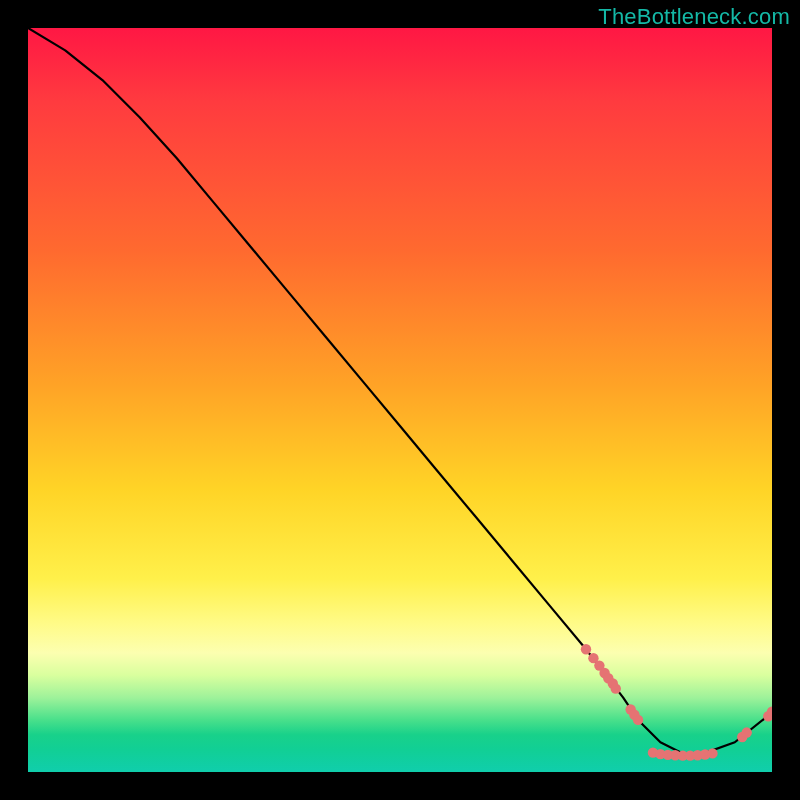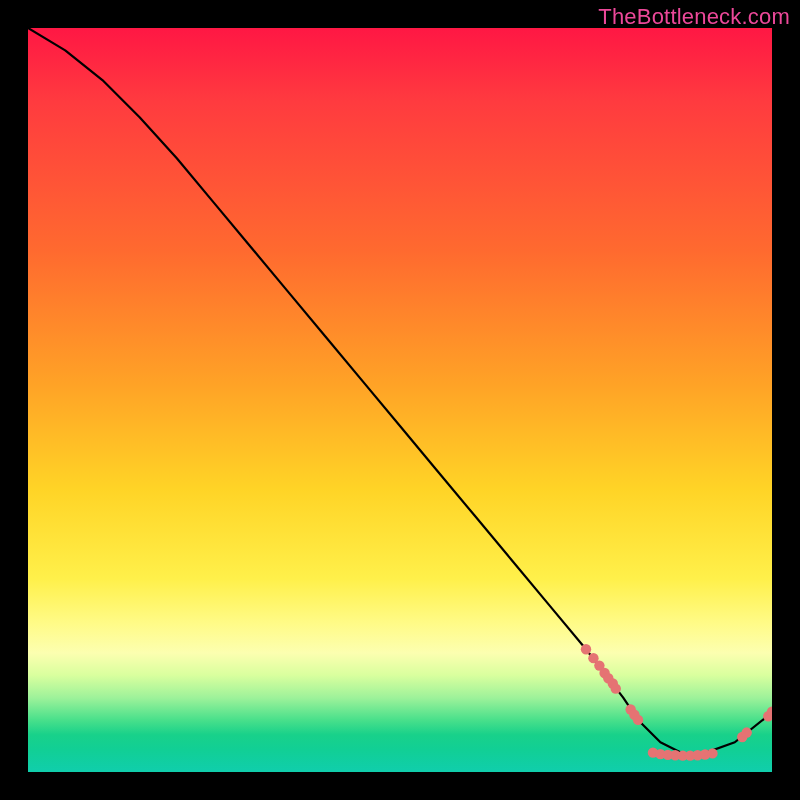--- a/index.html
+++ b/index.html
@@ -14,21 +14,21 @@
   .frame {
     position: relative;
     width: 800px;
     height: 800px;
     background: #000;
   }
   .watermark {
     position: absolute;
     top: 4px;
     right: 10px;
-    color: #ec4899;
+    color: #14b8a6;
     font-size: 22px;
     font-weight: 500;
     letter-spacing: 0.2px;
     z-index: 5;
   }
   .plot {
     position: absolute;
     left: 28px;
     top: 28px;
     width: 744px;

